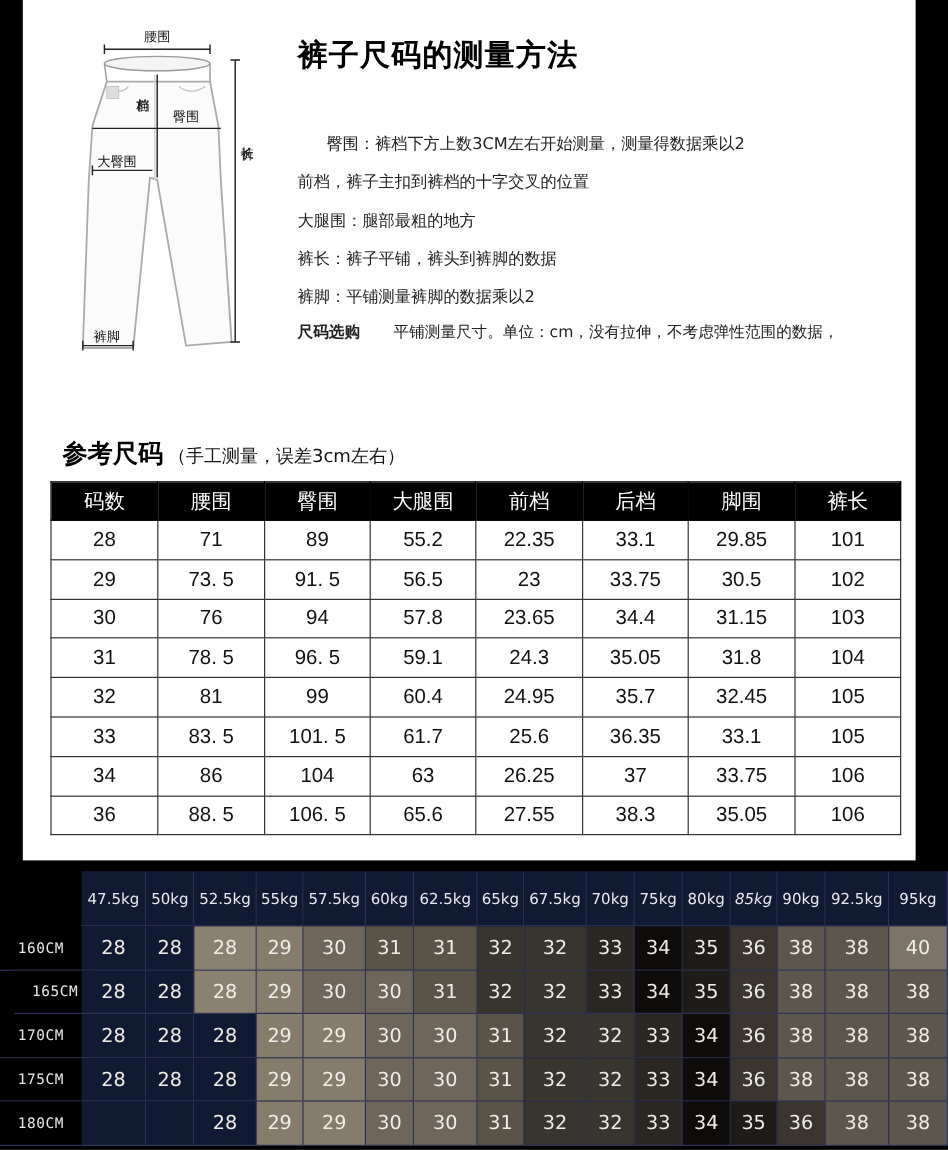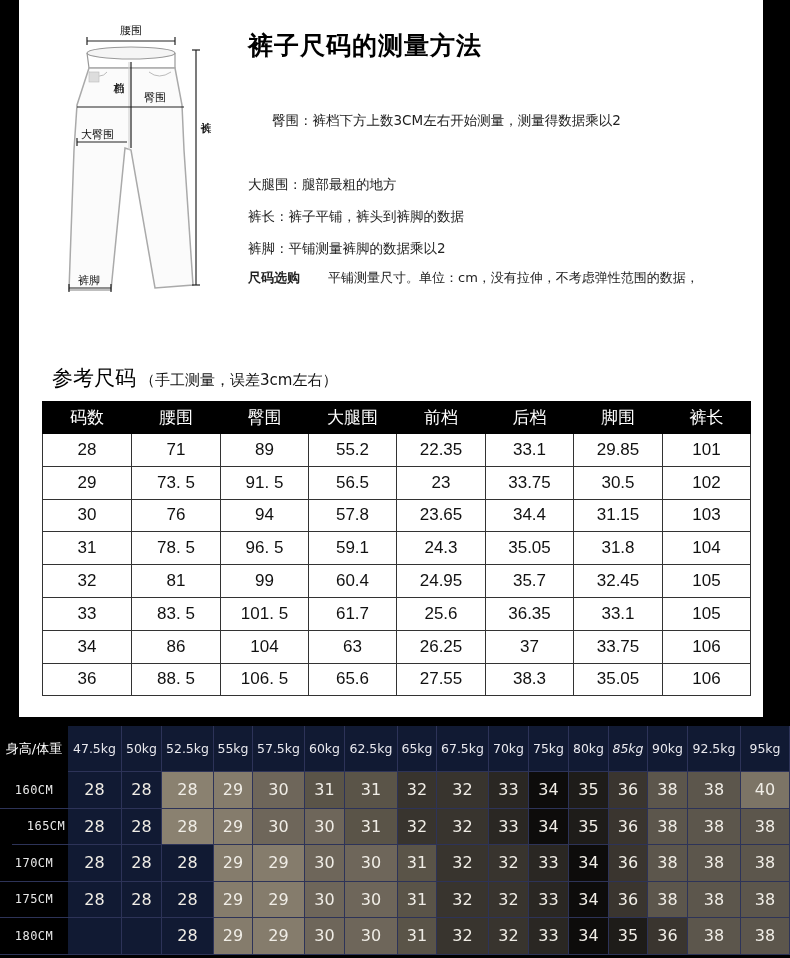--- a/index.html
+++ b/index.html
@@ -18,21 +18,21 @@
   .dlabel.vert { writing-mode: vertical-rl; letter-spacing: 0; }
 
   
   .method { position: absolute; left: 248px; top: 28px; width: 520px; }
   .method-title { font-size: 25px; font-weight: bold; color: #000; letter-spacing: 1px; line-height: 36px; }
   .method-line { font-size: 13.5px; color: #222; line-height: 16px; position: absolute; left: 0; white-space: nowrap; }
   .method-note-label { font-weight: bold; margin-right: 28px; }
 
   
   .ref-title { position: absolute; left: 52px; top: 364px; white-space: nowrap; }
-  .ref-title .big { font-size: 21px; font-weight: normal; color: #000; }
+  .ref-title .big { font-size: 21px; font-weight: bold; color: #000; }
   .ref-title .small { font-size: 15px; color: #111; margin-left: 4px; }
 
   table.ref {
     position: absolute; left: 42px; top: 401px; width: 708px;
     border-collapse: collapse; table-layout: fixed;
   }
   table.ref th {
     background: #000; color: #fff; font-weight: normal; font-size: 17px;
     height: 32px; text-align: center; border: 1px solid #000;
   }
@@ -100,20 +100,21 @@
   <span class="dlabel vert" style="left:94px;top:74px;">前档</span>
   <span class="dlabel" style="left:125px;top:92px;">臀围</span>
   <span class="dlabel" style="left:62px;top:129px;">大臀围</span>
   <span class="dlabel vert" style="left:181px;top:113px;">裤长</span>
   <span class="dlabel" style="left:59px;top:275px;">裤脚</span>
 </div>
 
 <div class="method">
   <div class="method-title">裤子尺码的测量方法</div>
   <div class="method-line" style="top:84px;margin-left:24px;">臀围：裤档下方上数3CM左右开始测量，测量得数据乘以2</div>
+  <div class="method-line" style="top:116px;">前档，裤子主扣到裤档的十字交叉的位置</div>
   <div class="method-line" style="top:148px;">大腿围：腿部最粗的地方</div>
   <div class="method-line" style="top:180px;">裤长：裤子平铺，裤头到裤脚的数据</div>
   <div class="method-line" style="top:212px;">裤脚：平铺测量裤脚的数据乘以2</div>
   <div class="method-line" style="top:242px;font-size:13px;">
     <span class="method-note-label">尺码选购</span><span>平铺测量尺寸。单位：cm，没有拉伸，不考虑弹性范围的数据，</span>
   </div>
 </div>
 
 <div class="ref-title">
   <span class="big">参考尺码</span><span class="small">（手工测量，误差3cm左右）</span>
@@ -221,21 +222,20 @@
         <td>27.55</td>
         <td>38.3</td>
         <td>35.05</td>
         <td>106</td>
       </tr>
     </tbody>
 </table>
 
 <div class="grid" id="grid">
     <div class="grid-row" style="top: 0px; height: 46px;">
-      <div class="gcell corner" style="left: 0px; width: 68px;">身高/体重</div>
       <div class="gcell head" style="left: 68px; width: 54px;">47.5kg</div>
       <div class="gcell head" style="left: 122px; width: 40px;">50kg</div>
       <div class="gcell head" style="left: 162px; width: 52px;">52.5kg</div>
       <div class="gcell head" style="left: 214px; width: 39px;">55kg</div>
       <div class="gcell head" style="left: 253px; width: 52px;">57.5kg</div>
       <div class="gcell head" style="left: 305px; width: 40px;">60kg</div>
       <div class="gcell head" style="left: 345px; width: 53px;">62.5kg</div>
       <div class="gcell head" style="left: 398px; width: 39px;">65kg</div>
       <div class="gcell head" style="left: 437px; width: 52px;">67.5kg</div>
       <div class="gcell head" style="left: 489px; width: 40px;">70kg</div>

